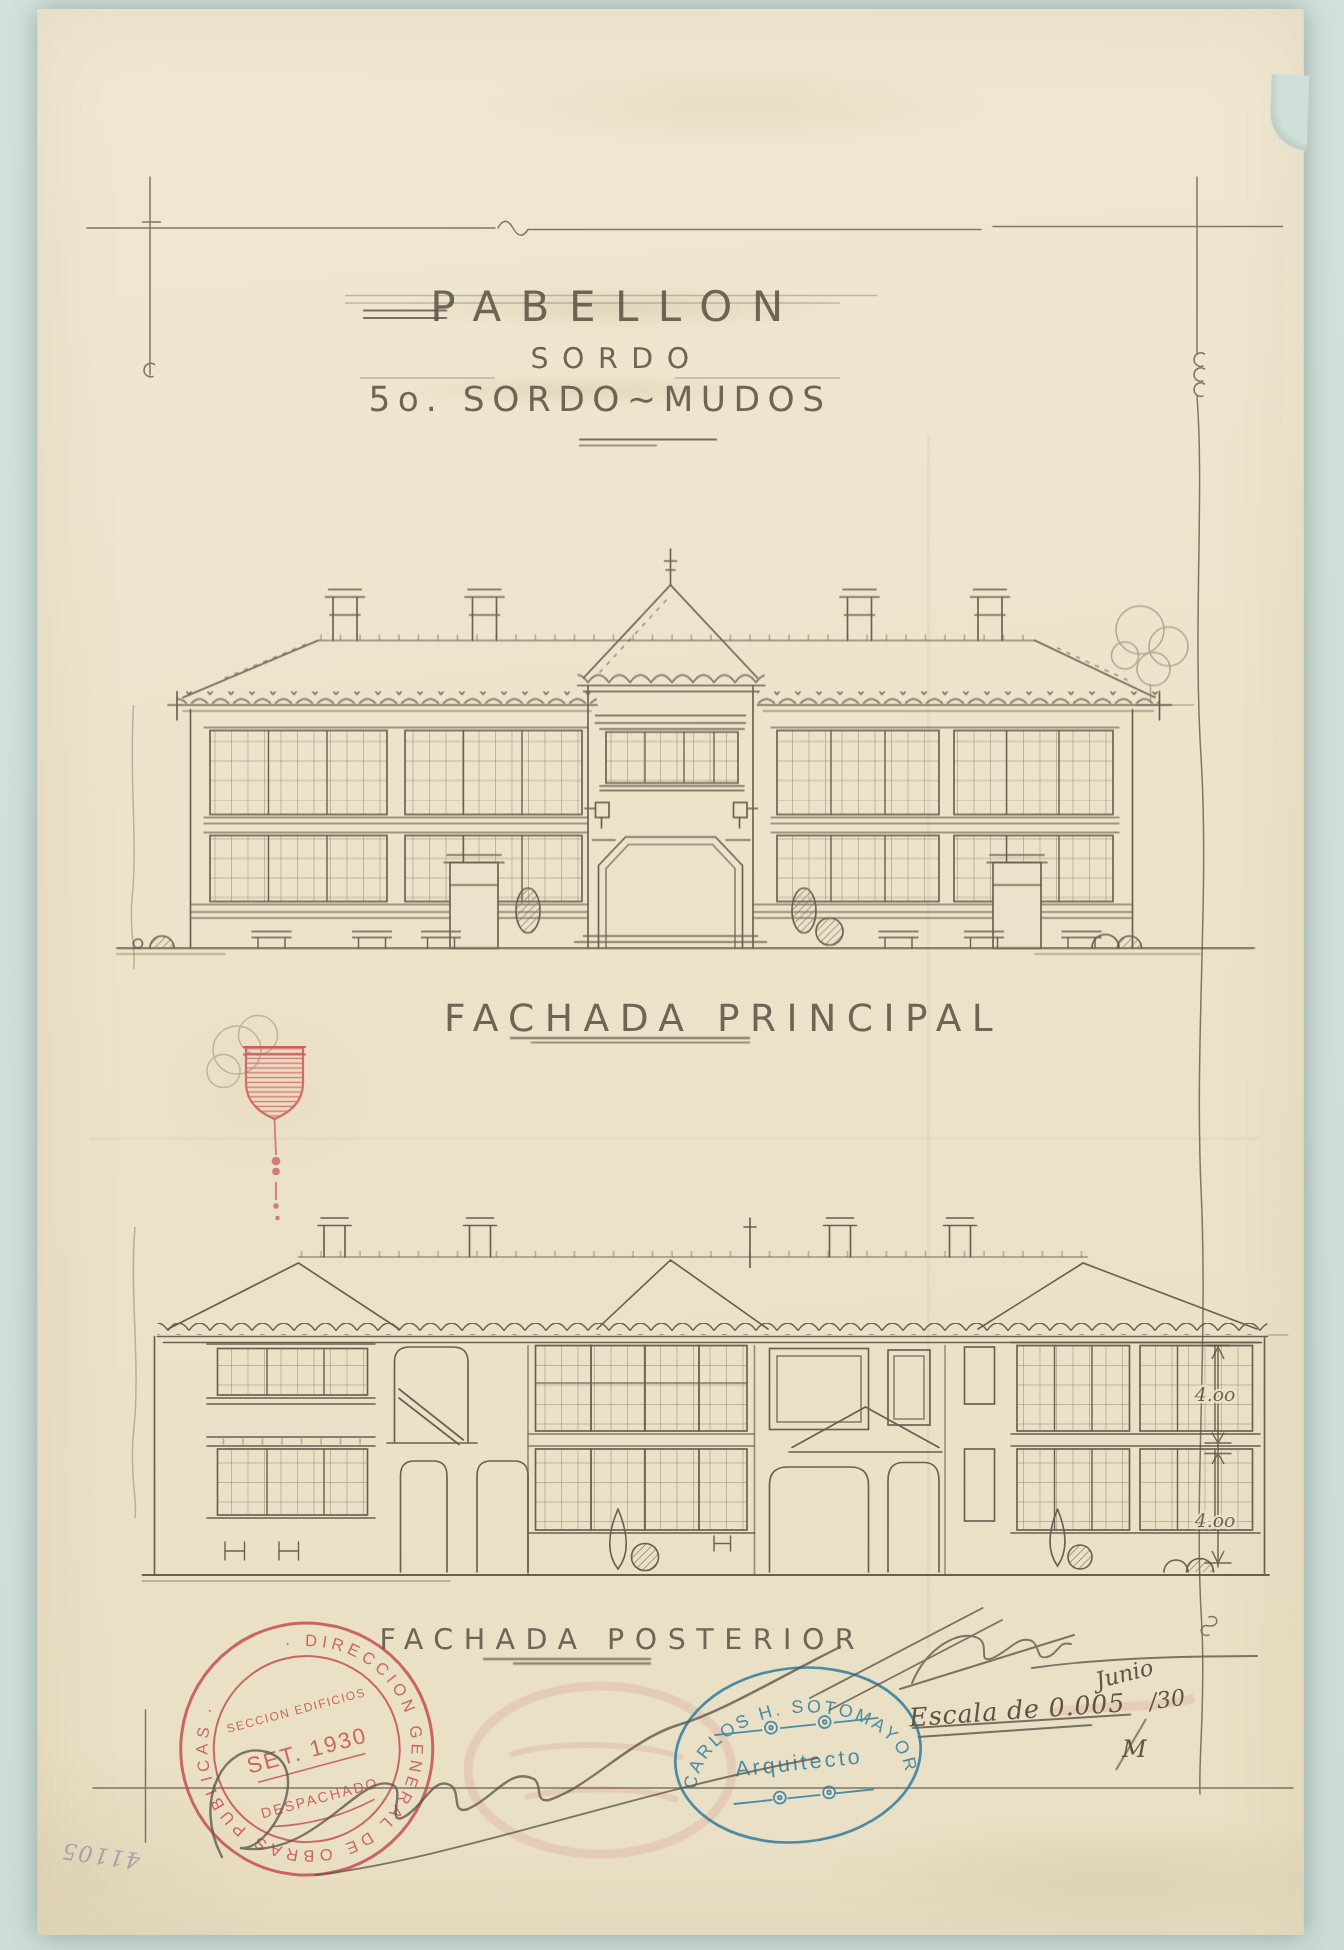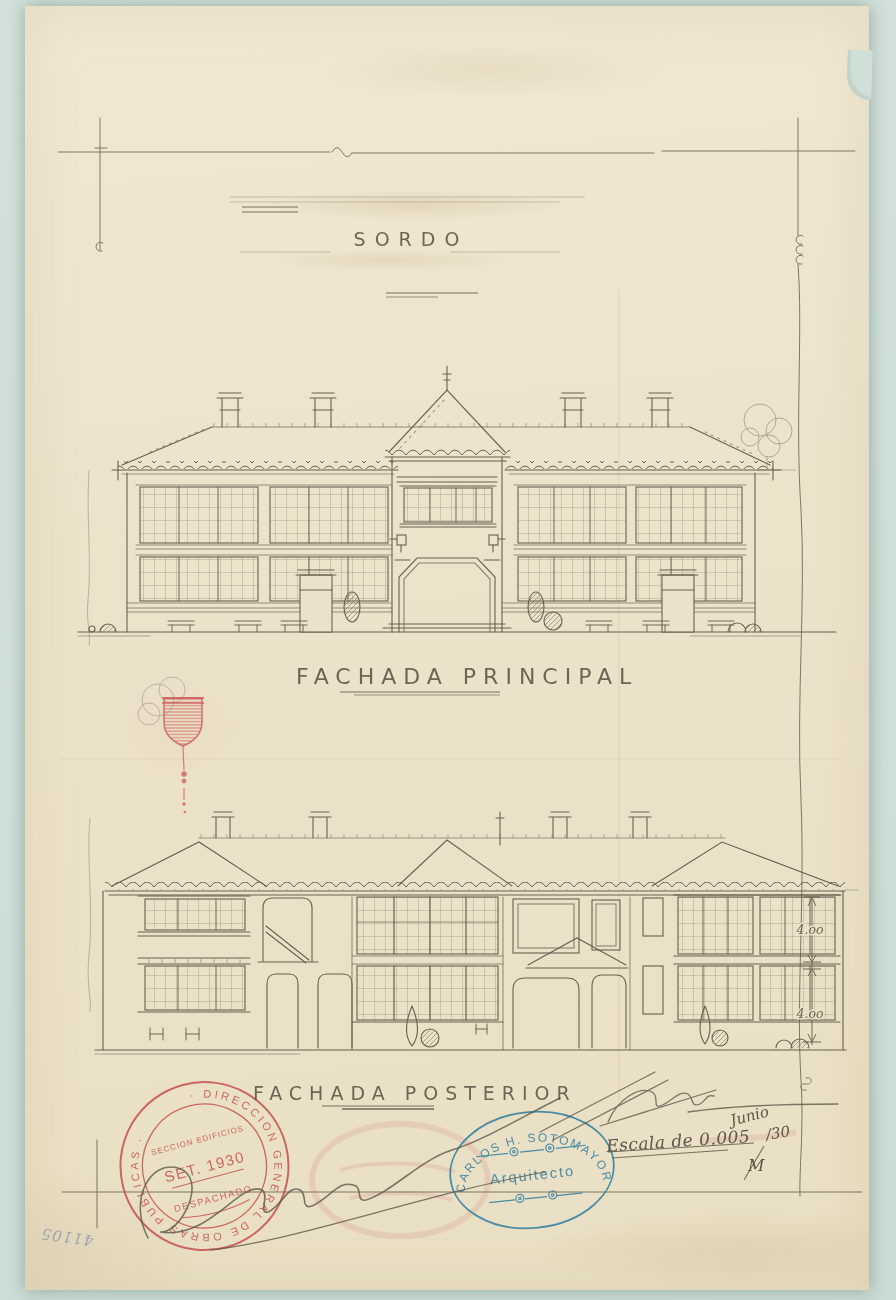--- a/index.html
+++ b/index.html
@@ -17,21 +17,21 @@
     radial-gradient(300px 60px at 85% 97%, rgba(140,110,60,.10), transparent 70%),
     radial-gradient(200px 120px at 4% 97%, rgba(140,110,60,.08), transparent 70%);}
   svg.lineart{position:absolute;left:0;top:0;}
   .txt{position:absolute;color:#5c5446;white-space:nowrap;}
   .deco{font-family:"DejaVu Sans",sans-serif;font-weight:400;opacity:.88;}
   .script{font-family:"DejaVu Serif",serif;font-style:italic;}
   .t-center{text-align:center;}
   .title1{left:282px;top:188px;width:258px;font-size:28px;letter-spacing:13px;}
   .title2{left:332px;top:228px;width:158px;font-size:19px;letter-spacing:9px;}
   .title3{left:228px;top:254px;width:344px;font-size:23px;letter-spacing:5px;}
-  .lblmain{left:296px;top:664px;width:300px;font-size:22px;letter-spacing:7px;}
+  .lblmain{left:296px;top:664px;width:300px;font-size:25px;letter-spacing:7px;}
   .lblrear{left:253px;top:1082px;width:300px;font-size:19px;letter-spacing:7px;}
   .escala{left:606px;top:1130px;width:170px;font-size:17px;transform:rotate(-4deg);letter-spacing:.5px;}
   .junio{left:730px;top:1107px;font-size:15px;transform:rotate(-14deg);}
   .yr30{left:766px;top:1124px;font-size:15px;transform:rotate(-8deg);}
   .mmark{left:748px;top:1156px;font-size:16px;}
   .archive{left:40px;top:1228px;width:54px;font-size:15px;letter-spacing:1px;
     color:#8a94a6;opacity:.75;transform:rotate(188deg);font-family:"DejaVu Serif",serif;font-style:italic;}
 </style>
 </head>
 <body>
@@ -307,21 +307,23 @@
 
     <g stroke="#5f584c" fill="none" stroke-width="1.6" stroke-linecap="round" opacity=".8">
       <path d="M148 1238 C128 1200 150 1160 178 1168 C210 1178 180 1235 160 1232 C210 1240 240 1180 262 1190 C270 1194 258 1215 268 1212 C282 1206 288 1184 300 1190 C308 1194 300 1210 312 1206 C330 1198 340 1178 356 1186 C362 1190 356 1202 366 1200 C392 1192 420 1160 452 1150 C480 1142 520 1118 560 1098"></path>
       <path d="M210 1250 C300 1240 420 1195 545 1172" stroke-width="1.2"></path>
       <path d="M540 1132 L655 1072 M553 1140 L668 1080" stroke-width="1.3"></path>
       <path d="M608 1122 C618 1098 640 1086 652 1092 C660 1096 652 1108 660 1106 C672 1102 678 1090 688 1094 C694 1098 690 1108 700 1104 C707 1100 706 1094 714 1096" stroke-width="1.3"></path>
       <path d="M600 1126 L716 1090 M688 1112 C730 1106 790 1104 838 1104" stroke-width="1.3"></path>
     </g>
   </svg>
 
+  <div class="txt deco t-center title1">PABELLON</div>
   <div class="txt deco t-center title2">SORDO</div>
+  <div class="txt deco t-center title3">5o. SORDO~MUDOS</div>
   <div class="txt deco t-center lblmain">FACHADA PRINCIPAL</div>
   <div class="txt deco t-center lblrear">FACHADA POSTERIOR</div>
   <div class="txt script escala">Escala de 0.005</div>
   <div class="txt script junio">Junio</div>
   <div class="txt script yr30">/30</div>
   <div class="txt script mmark">M</div>
   <div class="txt archive t-center">41105</div>
 </div>
 
 </body></html>

